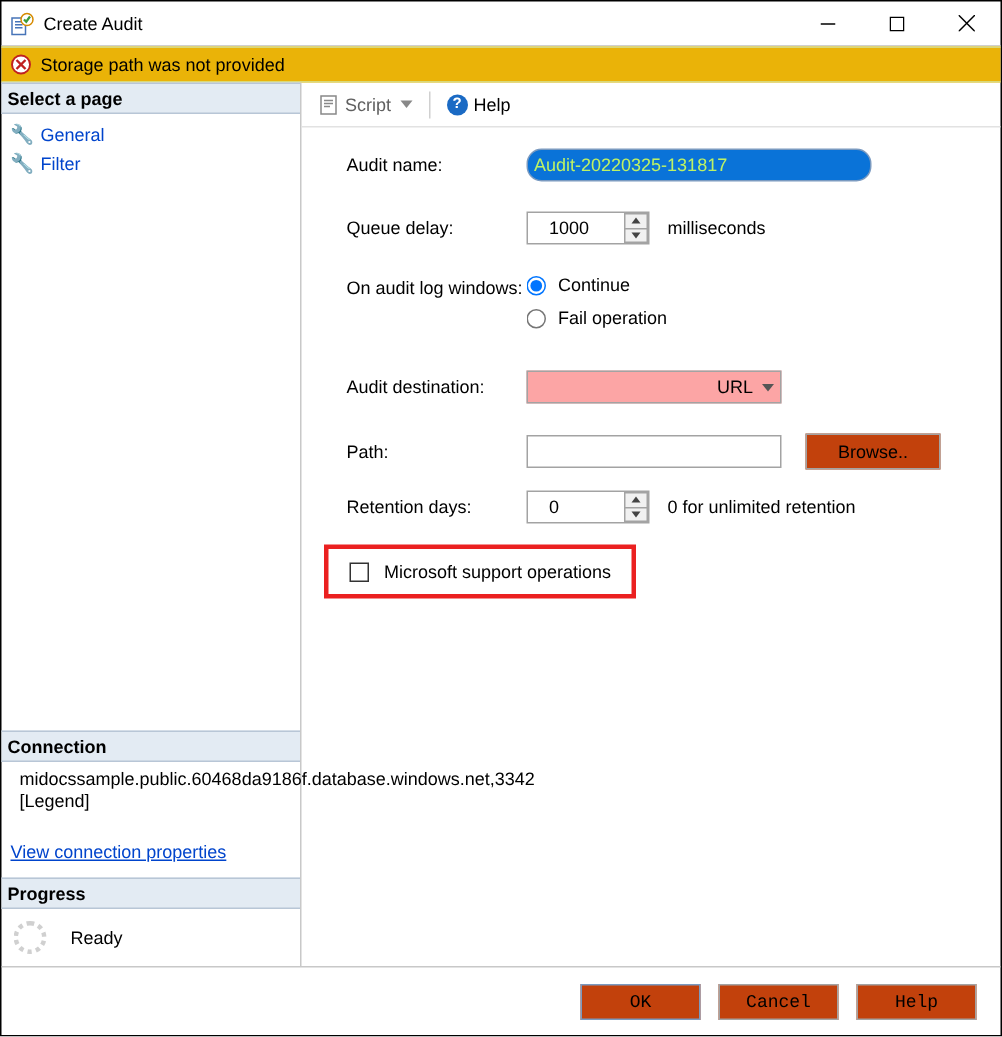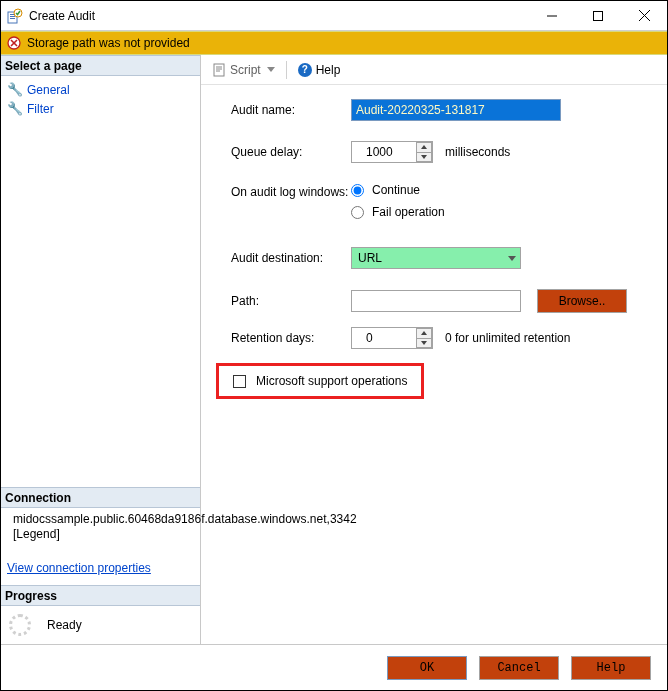--- a/index.html
+++ b/index.html
@@ -34,35 +34,35 @@
   .right-pane { flex:1; display:flex; flex-direction:column; min-width:0; }
   .toolbar { height:30px; display:flex; align-items:center; gap:4px; padding:0 6px; border-bottom:1px solid #e2e2e2; }
   .tb-item { display:flex; align-items:center; gap:4px; color:#606060; padding:2px 4px; border:1px solid transparent; border-radius:2px; }
   .tb-drop { width:8px; height:5px; margin-left:2px; }
   .tb-sep { width:1px; height:18px; background:#d0d0d0; margin:0 2px; }
   .help-icon { width:14px; height:14px; background:#1a6ac4; color:#fff; border-radius:50%; display:flex; align-items:center; justify-content:center; font-size:10px; font-weight:bold; }
   .form { padding:14px 12px 0 30px; }
   .row { display:flex; align-items:center; margin-bottom:20px; }
   .lbl { width:120px; flex:0 0 120px; }
   .txt-input { height:22px; border:1px solid #7a9ac0; padding:0 4px; font-family:inherit; font-size:12px; }
-  .audit-name-in { width:210px; background:#0a73d8; color:#fef9c3; }
+  .audit-name-in { width:230px; background:#0a73d8; color:#bef264;border-radius:10px; }
   .spin-wrap { position:relative; width:82px; height:22px; }
   .spin-input { width:100%; height:100%; border:1px solid #a3a3a3; padding:0 18px 0 14px; font-family:inherit; font-size:12px; }
   .spin-btns { position:absolute; right:1px; top:1px; width:16px; height:20px; display:flex; flex-direction:column; }
   .spin-btn { flex:1; background:#f1f1f1; border:1px solid #a3a3a3; display:flex; align-items:center; justify-content:center; }
   .spin-btn:first-child { border-bottom:none; }
   .tri-up,.tri-down,.tri-down-s { width:0;height:0; }
   .tri-up { border-left:3px solid transparent; border-right:3px solid transparent; border-bottom:4px solid #444; }
   .tri-down { border-left:3px solid transparent; border-right:3px solid transparent; border-top:4px solid #444; }
   .tri-down-s { border-left:4px solid transparent; border-right:4px solid transparent; border-top:5px solid #555; }
   .suffix { margin-left:12px; }
   .radio-group { display:flex; flex-direction:column; gap:8px; }
   .radio-row { display:flex; align-items:center; gap:8px; }
   input[type=radio] { margin:0; width:13px; height:13px; }
-  .select { width:170px; height:22px; border:1px solid #a3a3a3; display:flex; align-items:center; justify-content:space-between; padding:0 4px 0 6px; background:#86efac; }
+  .select { width:170px; height:22px; border:1px solid #a3a3a3; display:flex; align-items:center; justify-content:flex-end; padding:0 4px 0 6px; background:#fca5a5; }
   .select-arrow { width:14px; display:flex; justify-content:flex-end; }
   .path-in { width:170px; height:22px; border:1px solid #a3a3a3; background:#fff; }
   .btn { height:24px; border:1px solid #a3a3a3; background:#c2410c; padding:0 14px; font-family:inherit; font-size:12px; }
   .highlight-box { border:3px solid #eb2020; padding:8px 14px; display:inline-flex; align-items:center; gap:10px; margin-left:-15px; }
   .chk { width:13px; height:13px; border:1px solid #333; background:#fff; }
   
   .footer { height:46px; border-top:1px solid #c8c8c8; display:flex; justify-content:flex-end; align-items:center; gap:12px; padding:0 16px;font-family:Liberation Mono, monospace; }
   .footer .btn { width:80px; }
   .footer .btn.primary { border:1px solid #7a9ac0; }
 </style>

